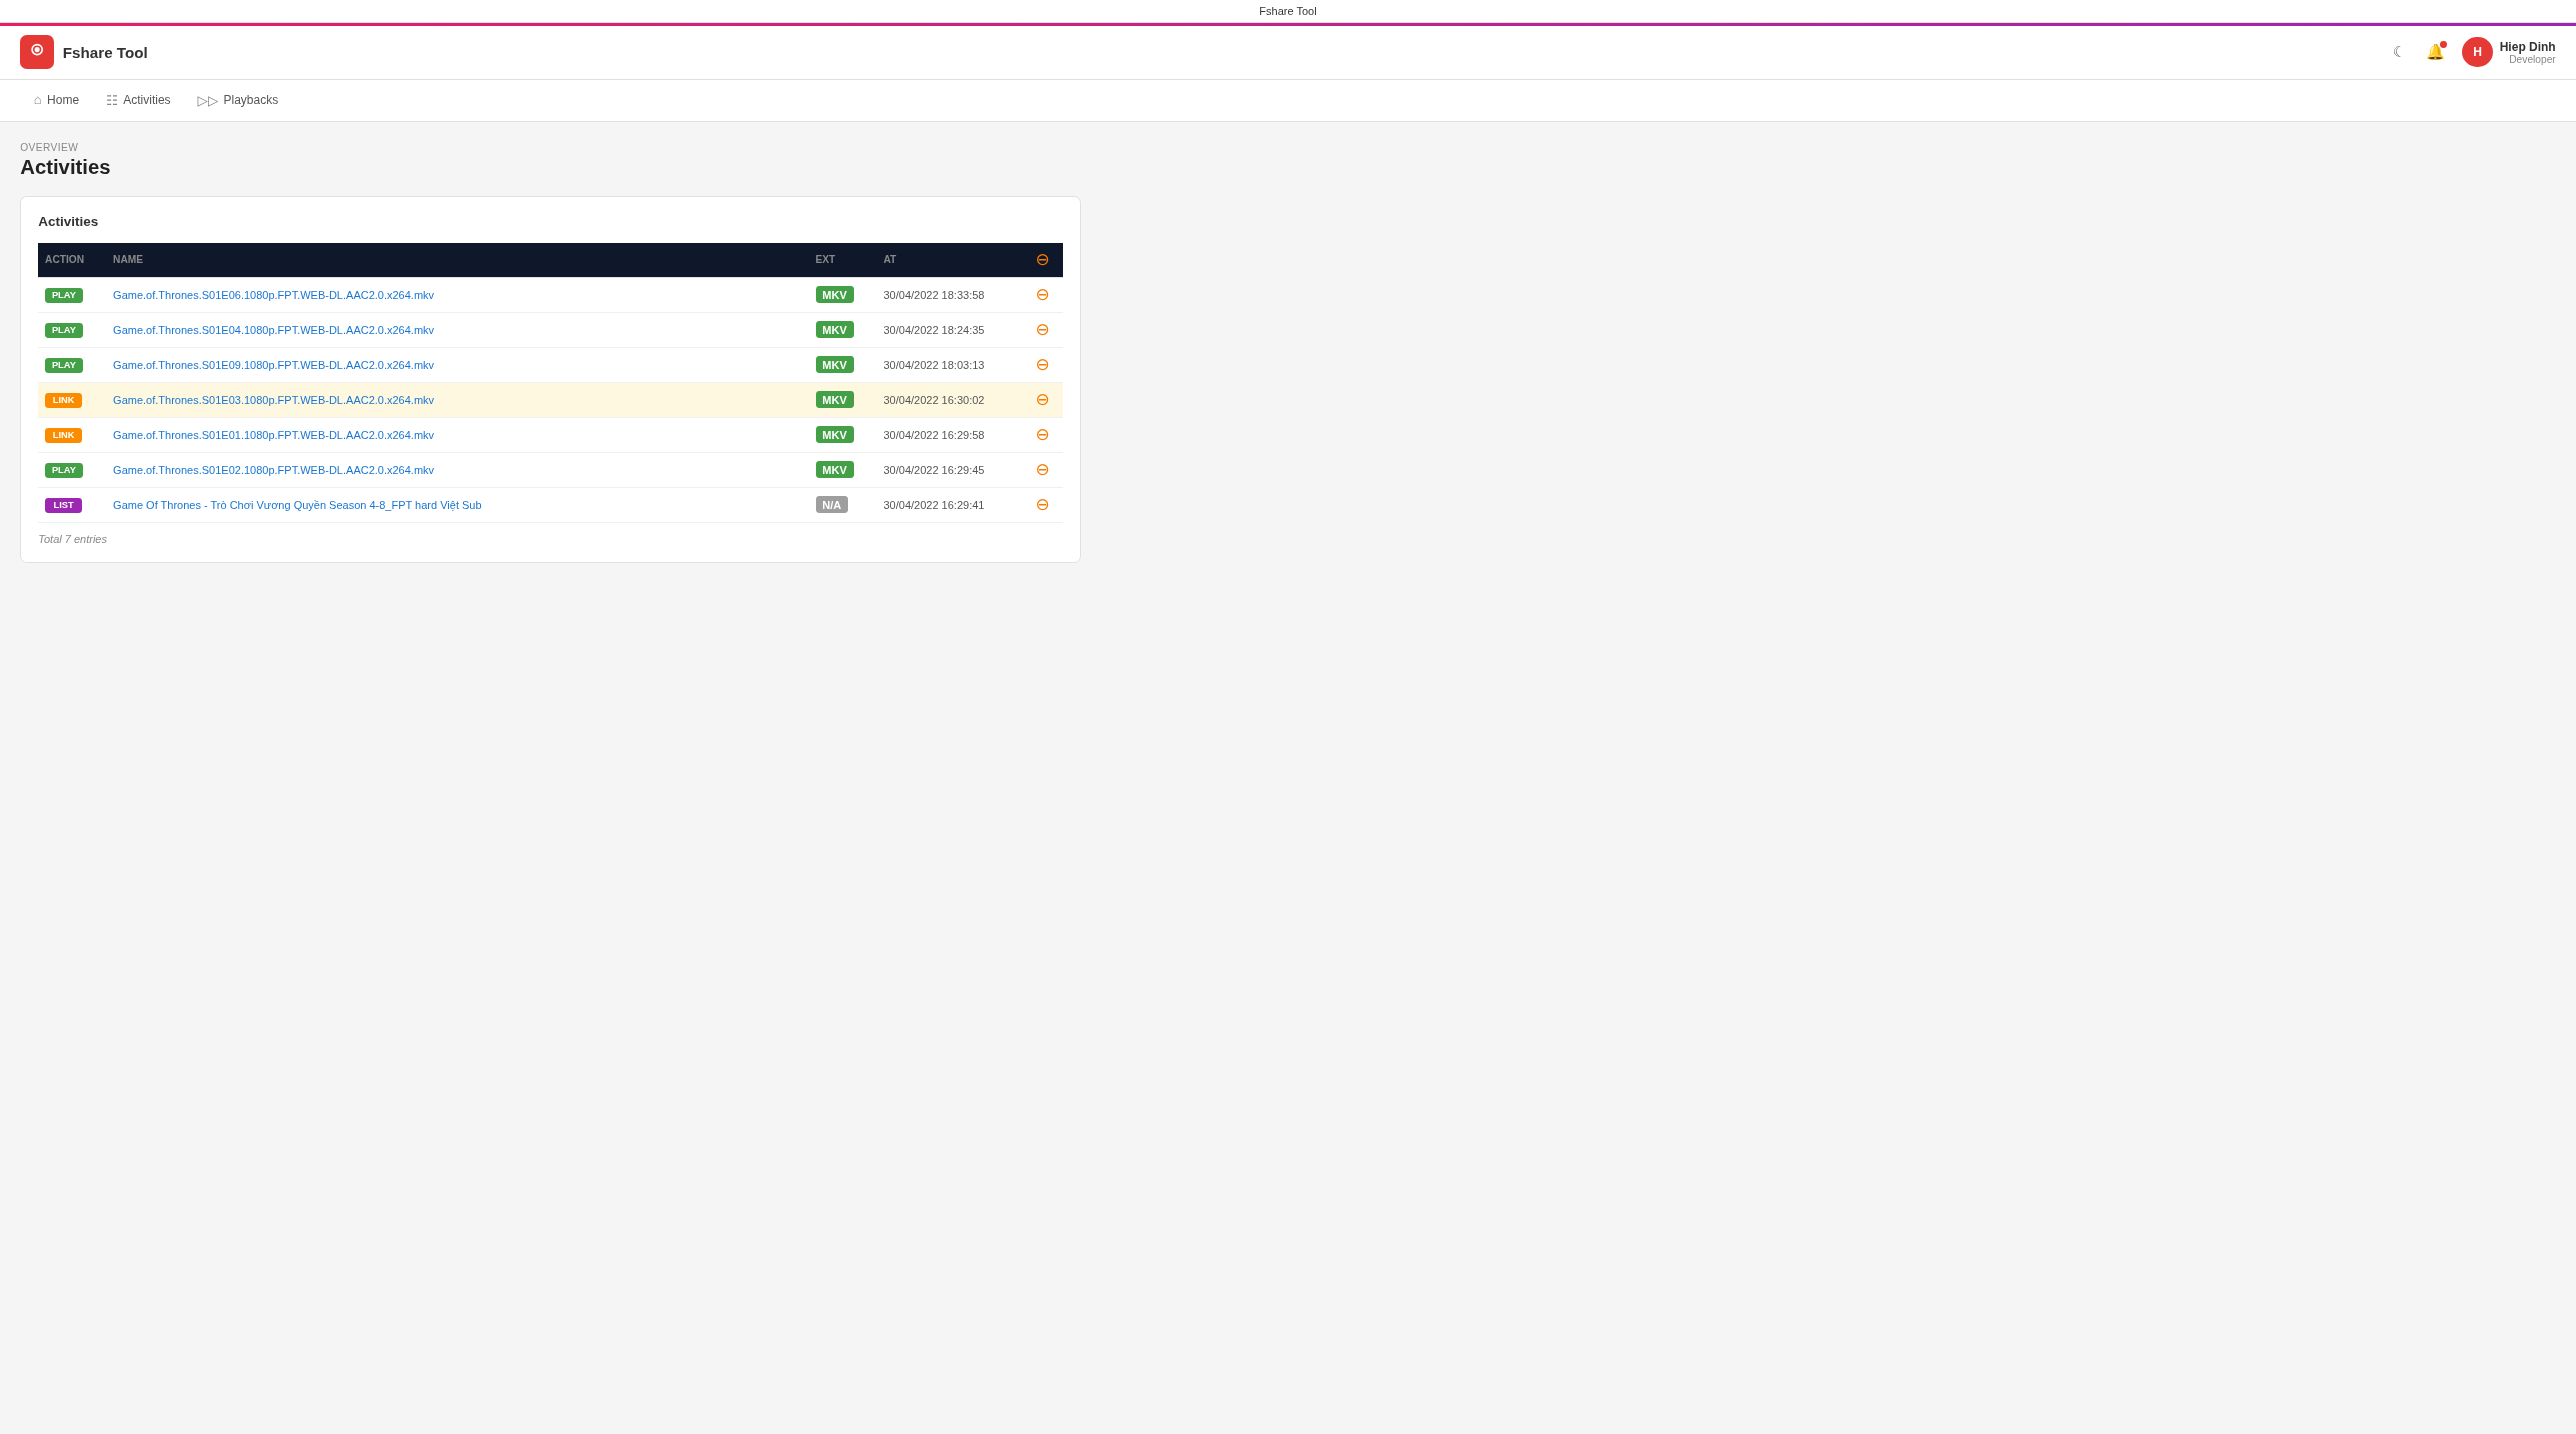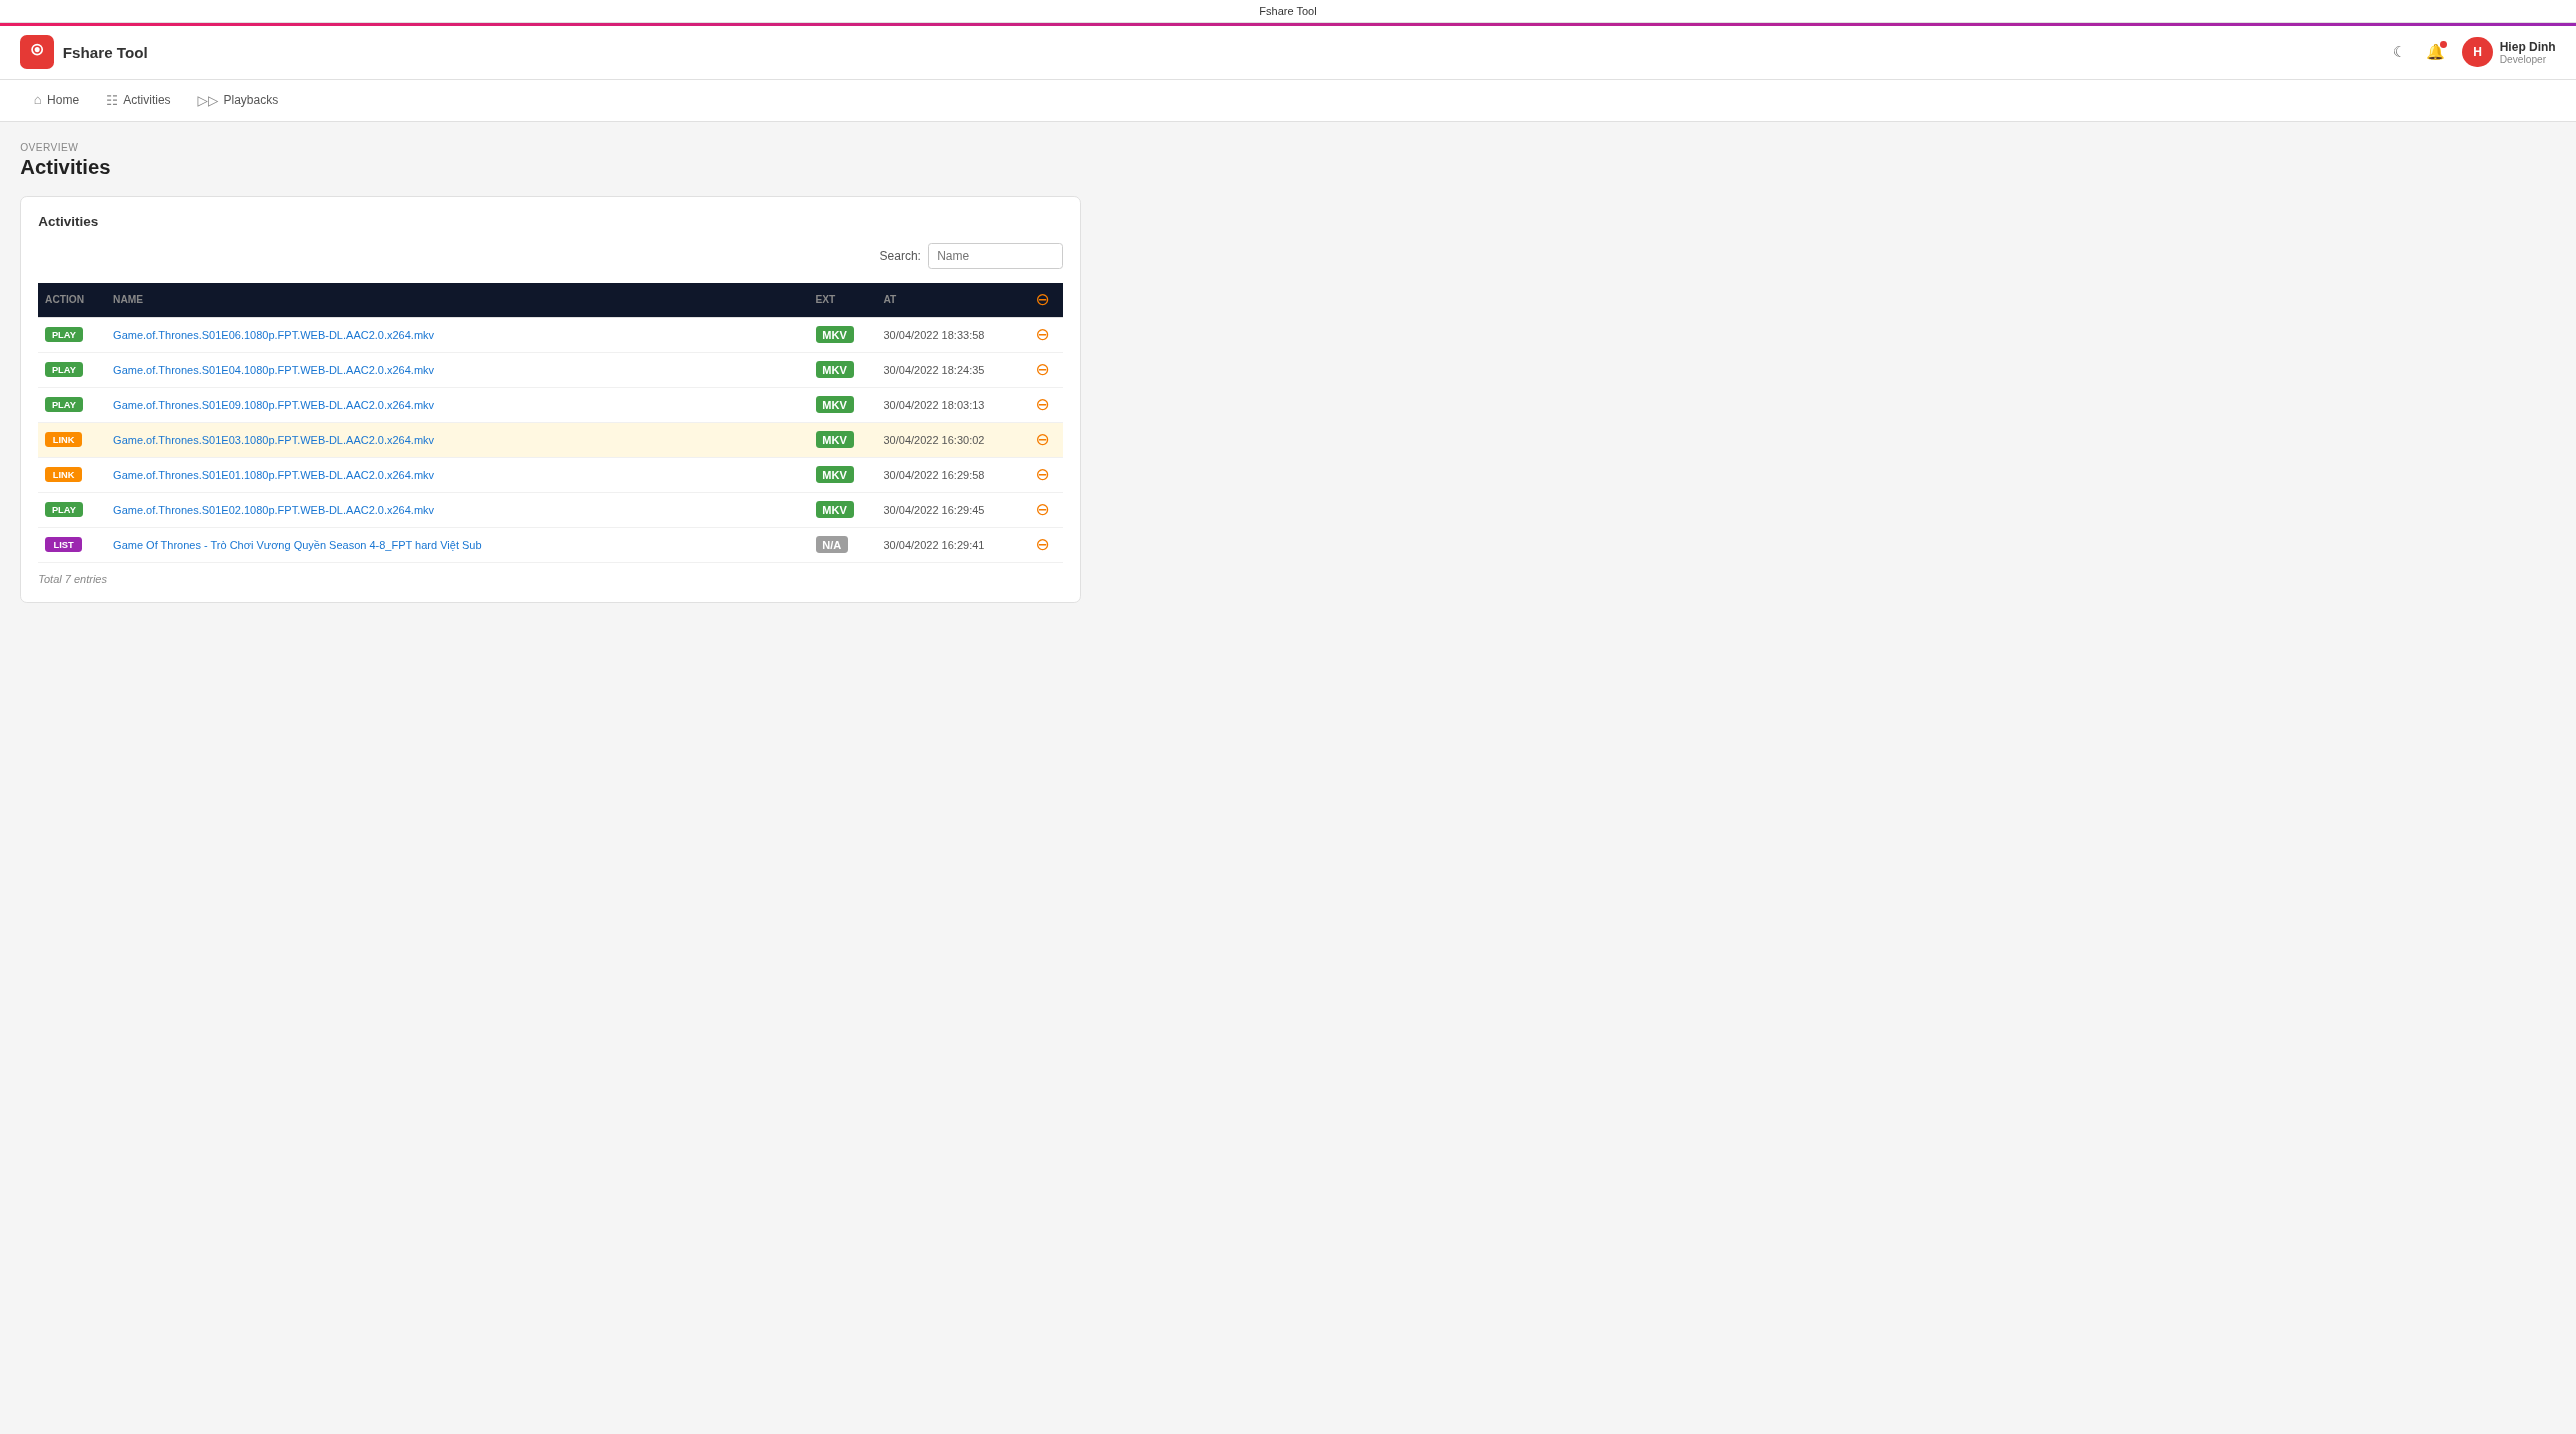--- a/index.html
+++ b/index.html
@@ -105,21 +105,21 @@
       display: flex;
       align-items: center;
       justify-content: center;
       color: white;
       font-size: 12px;
       font-weight: 600;
     }
 
     .user-info { display: flex; flex-direction: column; }
     .user-name { font-size: 12px; font-weight: 600; color: #333; }
-    .user-role { font-size: 10.2px; color: #888; }
+    .user-role { font-size: 10.2px; color: #888; text-align: right; }
 
     
     .nav {
       background: #fff;
       border-bottom: 0.8px solid #e0e0e0;
       display: flex;
       align-items: center;
       padding: 0 20.3px;
       gap: 0;
     }
@@ -389,24 +389,20 @@
   </a>
 </nav>
 
 <div class="main">
   <div class="breadcrumb-label">OVERVIEW</div>
   <div class="page-title">Activities</div>
 
   <div class="card">
     <div class="card-title">Activities</div>
 
-    <div class="search-row">
-      <label class="search-label">Search:</label>
-      <input class="search-input" type="text" placeholder="Name" style="">
-    </div>
 
 
     <div style="position:relative;">
       <table class="table">
         <thead>
           <tr>
             <th class="col-action">ACTION</th>
             <th class="col-name">NAME</th>
             <th class="col-ext">EXT</th>
             <th class="col-at">AT</th>

